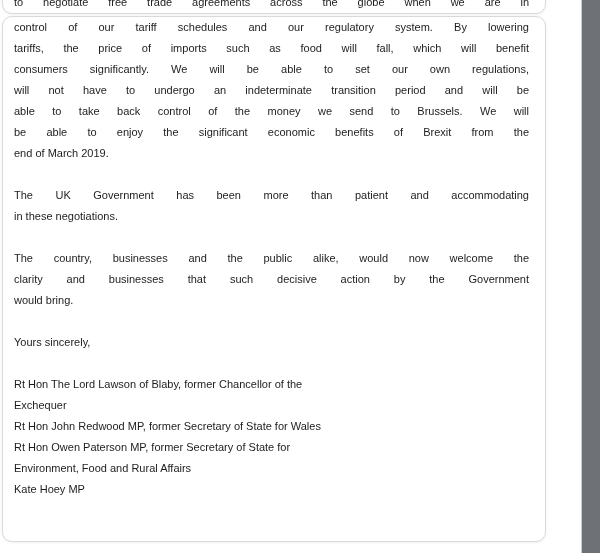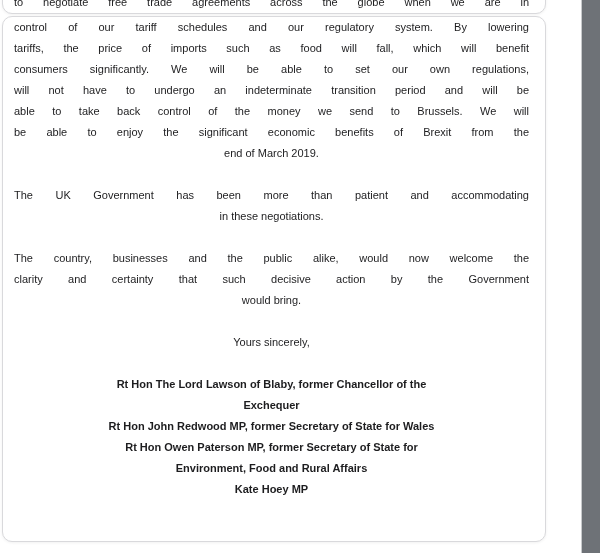--- a/index.html
+++ b/index.html
@@ -41,22 +41,22 @@
     top: 16px;
     height: 526px;
     overflow: hidden;
     padding: 0 16px 2px 11px;
   }
   .para { margin: 0 0 21px 0; }
   .jline {
     text-align: justify;
     text-align-last: justify;
   }
-  .lline { text-align: center; }
-  .sig-block { margin: 12px; font-weight: bold; }
+  .lline { text-align: left; }
+  .sig-block { margin: 0; }
   .right-panel {
     position: absolute;
     top: 0;
     right: 0;
     width: 18px;
     height: 553px;
     background: #6e7277;
     border-left: 1px solid #c8cacc;
   }
 </style>
@@ -81,21 +81,21 @@
       <div class="lline">end of March 2019.</div>
     </div>
 
     <div class="para">
       <div class="jline">The UK Government has been more than patient and accommodating</div>
       <div class="lline">in these negotiations.</div>
     </div>
 
     <div class="para">
       <div class="jline">The country, businesses and the public alike, would now welcome the</div>
-      <div class="jline">clarity and certainty that such decisive action by the Government</div>
+      <div class="jline">clarity and businesses that such decisive action by the Government</div>
       <div class="lline">would bring.</div>
     </div>
 
     <div class="para">
       <div class="lline">Yours sincerely,</div>
     </div>
 
     <div class="sig-block">
       <div class="lline">Rt Hon The Lord Lawson of Blaby, former Chancellor of the</div>
       <div class="lline">Exchequer</div>

